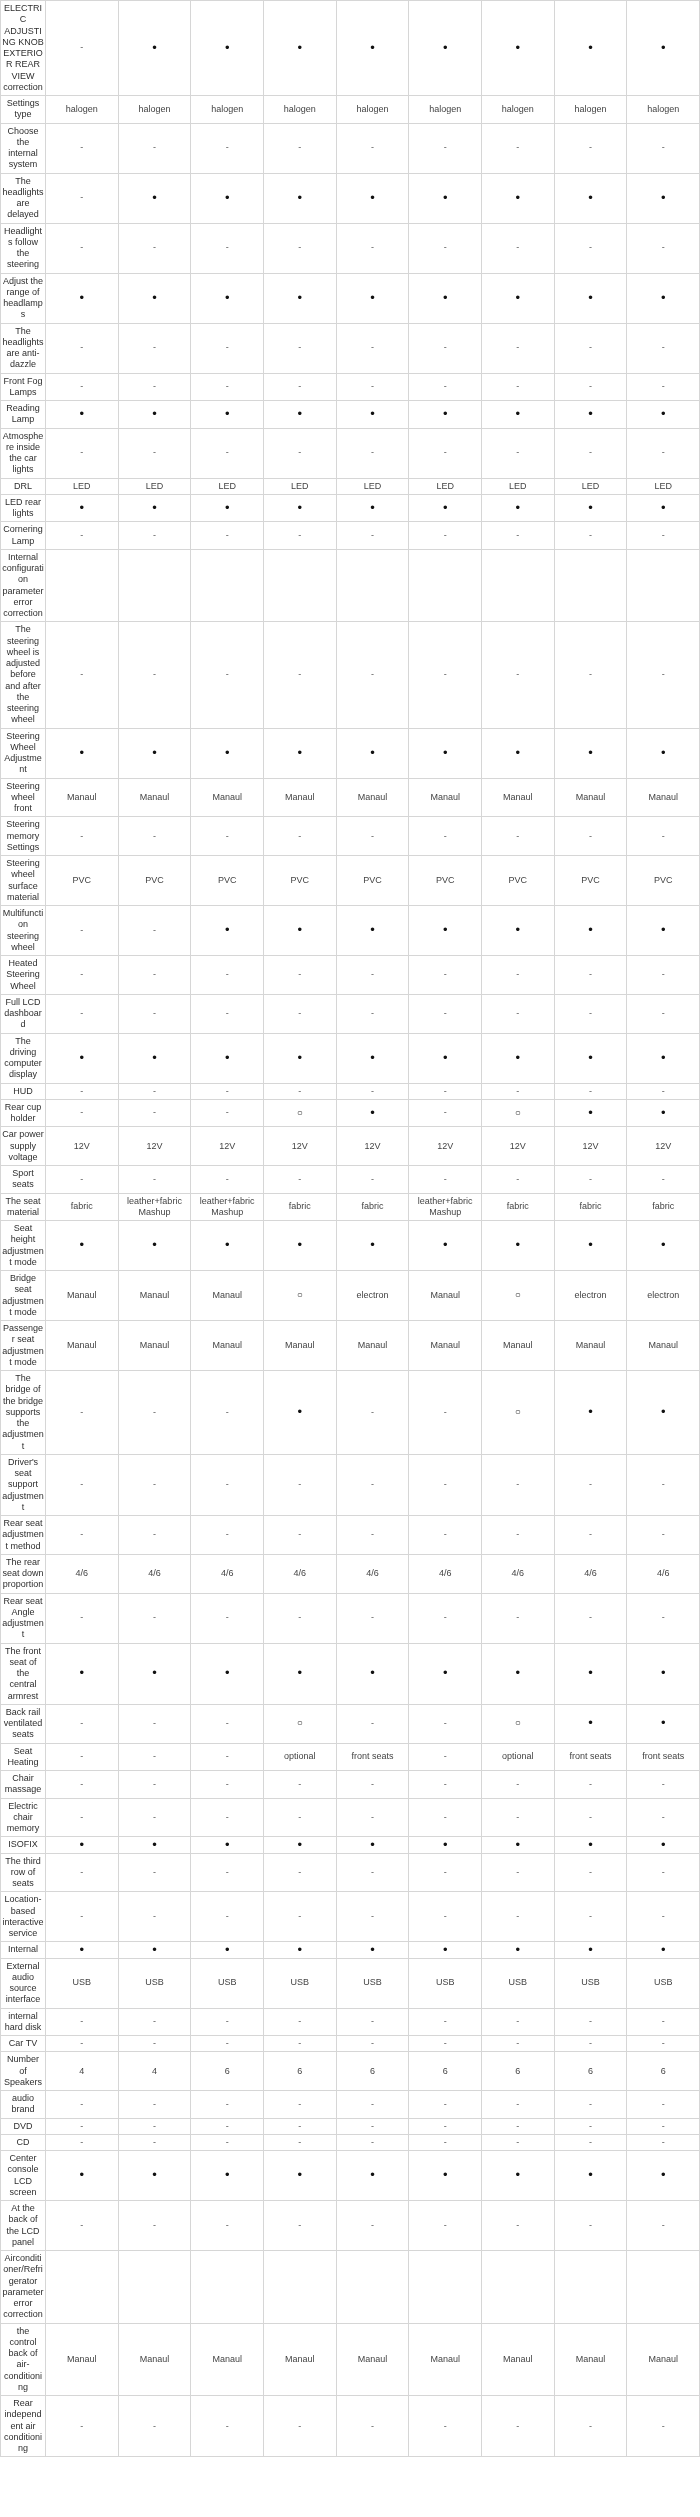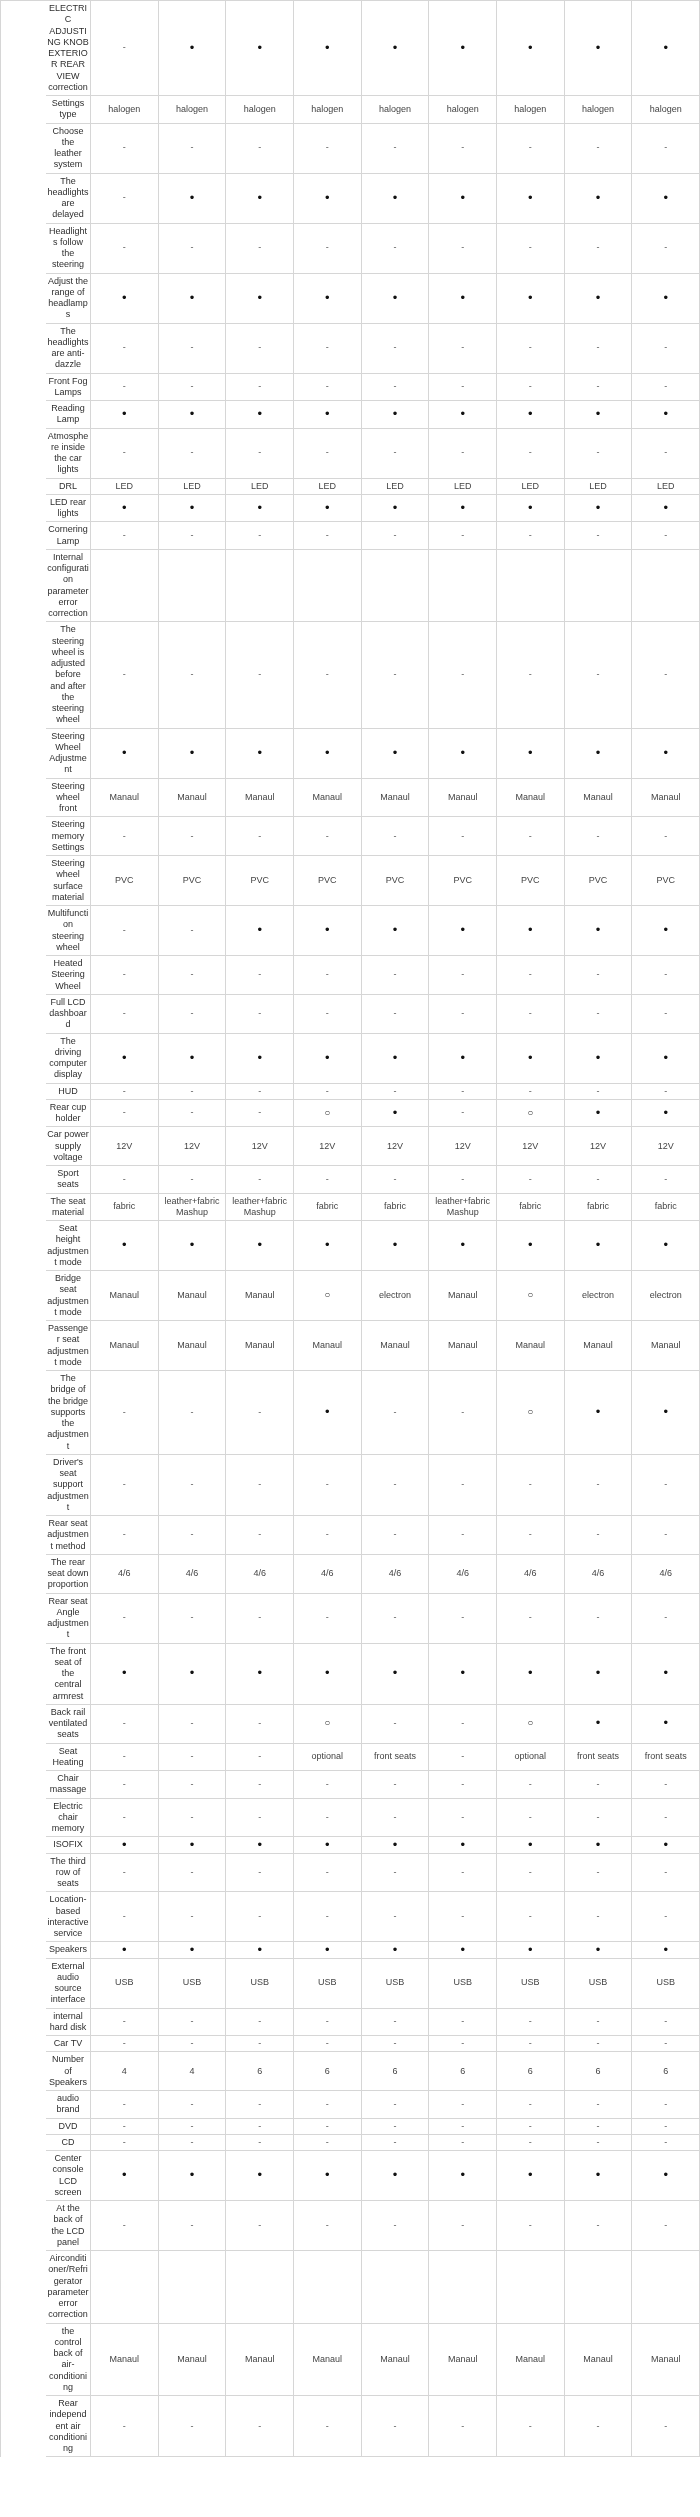--- a/index.html
+++ b/index.html
@@ -11,21 +11,20 @@
   body { height: 2517px; overflow: hidden; }
   .spec-table {
     width: 700px;
     border-top: 1px solid #d6d6d6;
     border-left: 1px solid #d6d6d6;
     background: #fff;
   }
   .row {
     display: grid;
     grid-template-columns: 45px repeat(9, 1fr);
-    padding-left: 45px;
   }
   .label-cell, .cell {
     border-right: 1px solid #d6d6d6;
     border-bottom: 1px solid #d6d6d6;
     font-size: 9px;
     line-height: 1.25;
     color: #444;
     display: flex;
     align-items: center;
     justify-content: center;
@@ -63,21 +62,21 @@
       <div class="cell">halogen</div>
       <div class="cell">halogen</div>
       <div class="cell">halogen</div>
       <div class="cell">halogen</div>
       <div class="cell">halogen</div>
       <div class="cell">halogen</div>
       <div class="cell">halogen</div>
       <div class="cell">halogen</div>
     </div>
     <div class="row">
-      <div class="label-cell">Choose the leather system</div>
+      <div class="label-cell">Choose the internal system</div>
       <div class="cell v-dash">-</div>
       <div class="cell v-dash">-</div>
       <div class="cell v-dash">-</div>
       <div class="cell v-dash">-</div>
       <div class="cell v-dash">-</div>
       <div class="cell v-dash">-</div>
       <div class="cell v-dash">-</div>
       <div class="cell v-dash">-</div>
       <div class="cell v-dash">-</div>
     </div>
@@ -567,21 +566,21 @@
       <div class="cell v-dash">-</div>
       <div class="cell v-dash">-</div>
       <div class="cell v-dash">-</div>
       <div class="cell v-dash">-</div>
       <div class="cell v-dash">-</div>
       <div class="cell v-dash">-</div>
       <div class="cell v-dash">-</div>
       <div class="cell v-dash">-</div>
     </div>
     <div class="row">
-      <div class="label-cell">Speakers</div>
+      <div class="label-cell">Internal</div>
       <div class="cell v-dot">•</div>
       <div class="cell v-dot">•</div>
       <div class="cell v-dot">•</div>
       <div class="cell v-dot">•</div>
       <div class="cell v-dot">•</div>
       <div class="cell v-dot">•</div>
       <div class="cell v-dot">•</div>
       <div class="cell v-dot">•</div>
       <div class="cell v-dot">•</div>
     </div>

